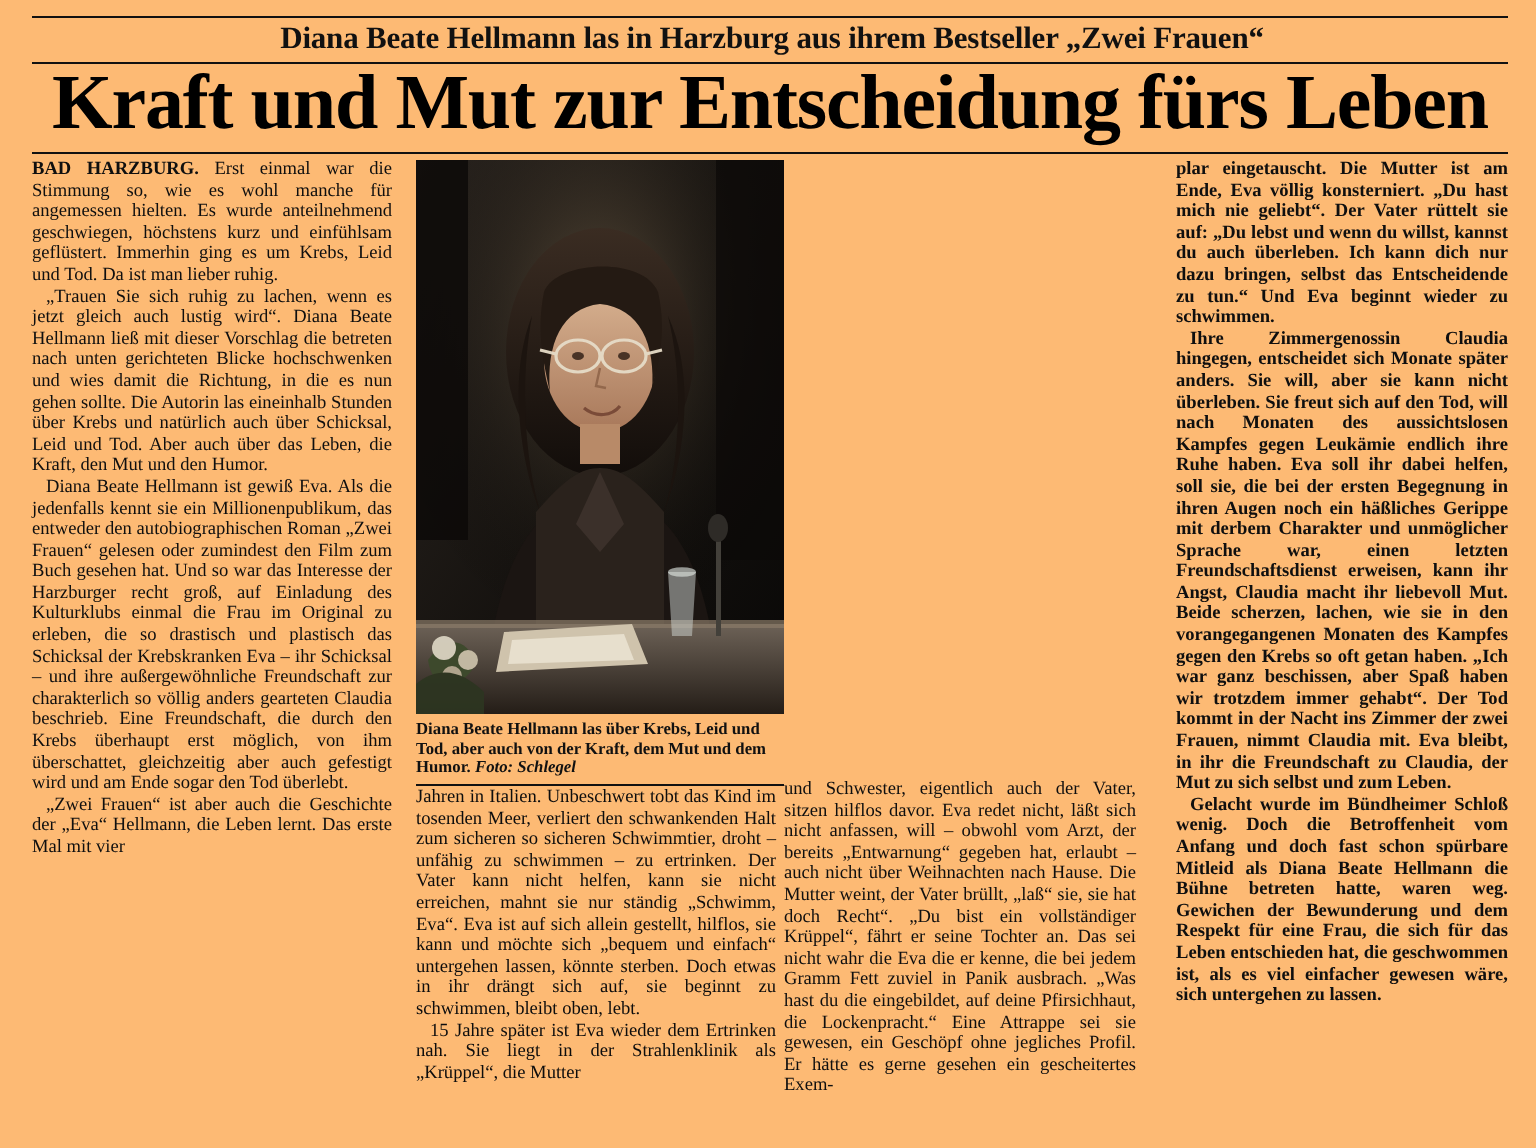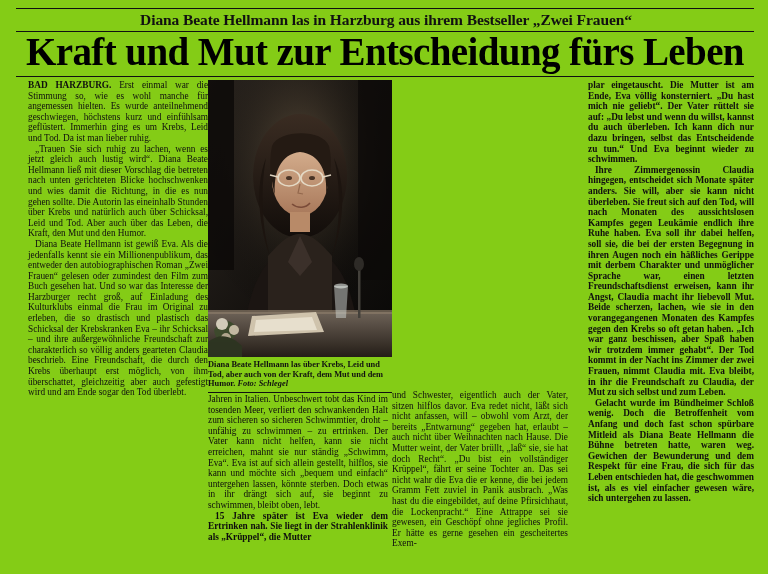--- a/index.html
+++ b/index.html
@@ -11,21 +11,21 @@
     width: 768px;
     height: 574px;
     overflow: hidden;
     font-family: "Liberation Serif", serif;
     color: #0d0d0d;
   }
   .page {
     position: relative;
     width: 768px;
     height: 574px;
-    background: #84cc16;
+    background: #fdba74;
     padding: 0;
     box-sizing: border-box;
   }
   .rule-top {
     position: absolute;
     left: 16px;
     right: 14px;
     top: 8px;
     border-top: 1.5px solid #111;
   }
@@ -88,21 +88,21 @@
     color: #0f0f0f;
     font-family: "Liberation Serif", serif;
   }
   .col p {
     margin: 0;
     text-indent: 0;
   }
   .col p + p {
     text-indent: 7px;
   }
-  .col1 { left: 0; width: 180px; margin-left: 12px; }
+  .col1 { left: 0; width: 180px; }
   .col3 { left: 376px; width: 176px; }
   .col4 { left: 572px; width: 166px; font-weight: bold; }
 
   .lead-label {
     font-weight: 700;
   }
 
   .photo-wrap {
     position: absolute;
     left: 192px;
@@ -140,21 +140,21 @@
     position: absolute;
     left: 192px;
     top: 314px;
     width: 180px;
     font-size: 9.3px;
     line-height: 10.6px;
     text-align: justify;
     font-family: "Liberation Serif", serif;
   }
   .col2-lower p { margin: 0; }
-  .col2-lower p + p { text-indent: 7px; font-weight: bold; }
+  .col2-lower p + p { text-indent: 7px; }
 </style>
 </head>
 <body>
 
 <div class="page">
 
   <div class="rule-top"></div>
 
   <div class="kicker">Diana Beate Hellmann las in Harzburg aus ihrem Bestseller „Zwei Frauen“</div>
 
@@ -163,20 +163,21 @@
   <div class="headline">Kraft und Mut zur Entscheidung fürs Leben</div>
 
   <div class="rule-under-headline"></div>
 
   <div class="columns">
 
     <div class="col col1">
       <p><span class="lead-label">BAD HARZBURG.</span> <span>Erst einmal war die Stimmung so, wie es wohl manche für angemessen hielten. Es wurde anteilnehmend geschwiegen, höchstens kurz und einfühlsam geflüstert. Immerhin ging es um Krebs, Leid und Tod. Da ist man lieber ruhig.</span></p>
       <p>„Trauen Sie sich ruhig zu lachen, wenn es jetzt gleich auch lustig wird“. Diana Beate Hellmann ließ mit dieser Vorschlag die betreten nach unten gerichteten Blicke hochschwenken und wies damit die Richtung, in die es nun gehen sollte. Die Autorin las eineinhalb Stunden über Krebs und natürlich auch über Schicksal, Leid und Tod. Aber auch über das Leben, die Kraft, den Mut und den Humor.</p>
       <p>Diana Beate Hellmann ist gewiß Eva. Als die jedenfalls kennt sie ein Millionenpublikum, das entweder den autobiographischen Roman „Zwei Frauen“ gelesen oder zumindest den Film zum Buch gesehen hat. Und so war das Interesse der Harzburger recht groß, auf Einladung des Kulturklubs einmal die Frau im Original zu erleben, die so drastisch und plastisch das Schicksal der Krebskranken Eva – ihr Schicksal – und ihre außergewöhnliche Freundschaft zur charakterlich so völlig anders gearteten Claudia beschrieb. Eine Freundschaft, die durch den Krebs überhaupt erst möglich, von ihm überschattet, gleichzeitig aber auch gefestigt wird und am Ende sogar den Tod überlebt.</p>
+      <p>„Zwei Frauen“ ist aber auch die Geschichte der „Eva“ Hellmann, die Leben lernt. Das erste Mal mit vier</p>
     </div>
 
     <div class="photo-wrap">
       <div class="photo">
         <svg width="184" height="277" viewBox="0 0 184 277" xmlns="http://www.w3.org/2000/svg" aria-hidden="true">
           <defs>
             <linearGradient id="bg" x1="0" y1="0" x2="1" y2="1">
               <stop offset="0%" stop-color="#2b2520"></stop>
               <stop offset="55%" stop-color="#15120f"></stop>
               <stop offset="100%" stop-color="#090807"></stop>

